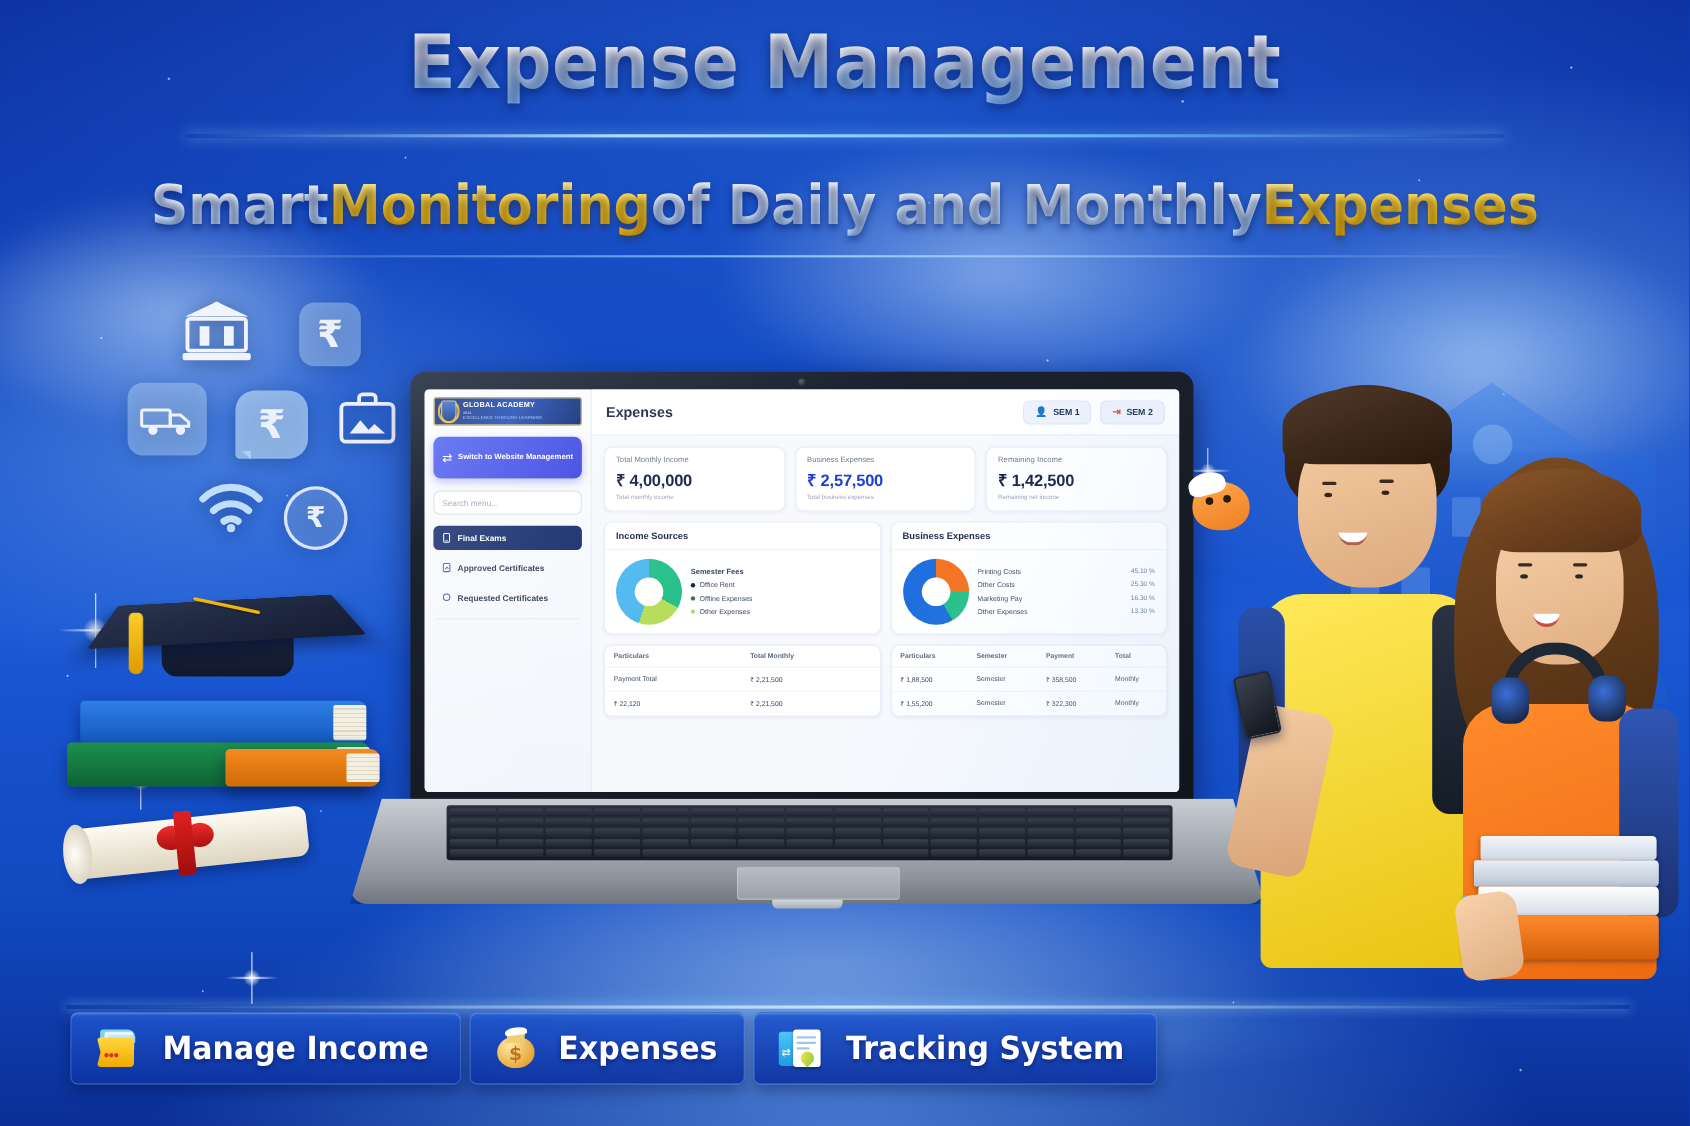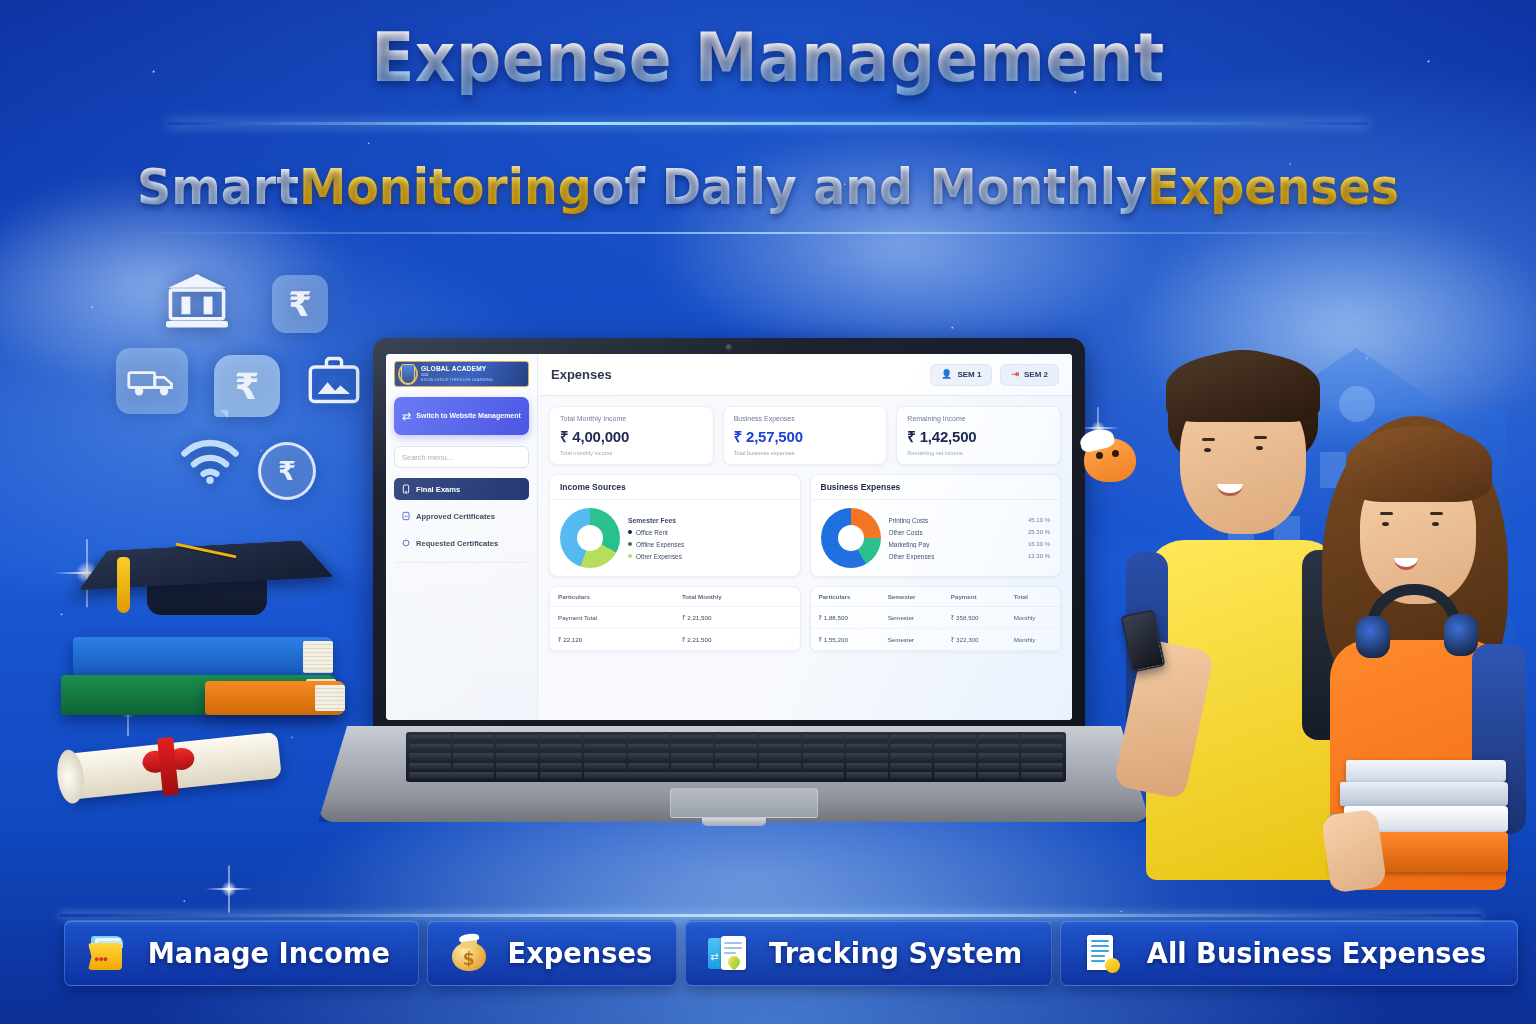--- a/index.html
+++ b/index.html
@@ -838,25 +838,13 @@
       <span class="ico-tpulse">⇄</span>
       <span class="ico-tdoc"></span>
       <span class="ico-tline" style="left:18px;top:10px;width:18px;"></span>
       <span class="ico-tline" style="left:18px;top:15px;width:18px;"></span>
       <span class="ico-tline" style="left:18px;top:20px;width:12px;"></span>
       <span class="ico-tdrop"></span>
     </span>
     <span class="feature-label">Tracking System</span>
   </div>
 
-  <div class="feature">
-    <span class="f-ico">
-      <span class="ico-receipt"></span>
-      <span class="ico-rline" style="left:10px;top:8px;width:18px;"></span>
-      <span class="ico-rline" style="left:10px;top:13px;width:18px;"></span>
-      <span class="ico-rline" style="left:10px;top:18px;width:18px;"></span>
-      <span class="ico-rline" style="left:10px;top:23px;width:14px;"></span>
-      <span class="ico-rline" style="left:10px;top:28px;width:14px;"></span>
-      <span class="ico-rdot"></span>
-    </span>
-    <span class="feature-label">All Business Expenses</span>
-  </div>
 </div>
 
 </body></html>

